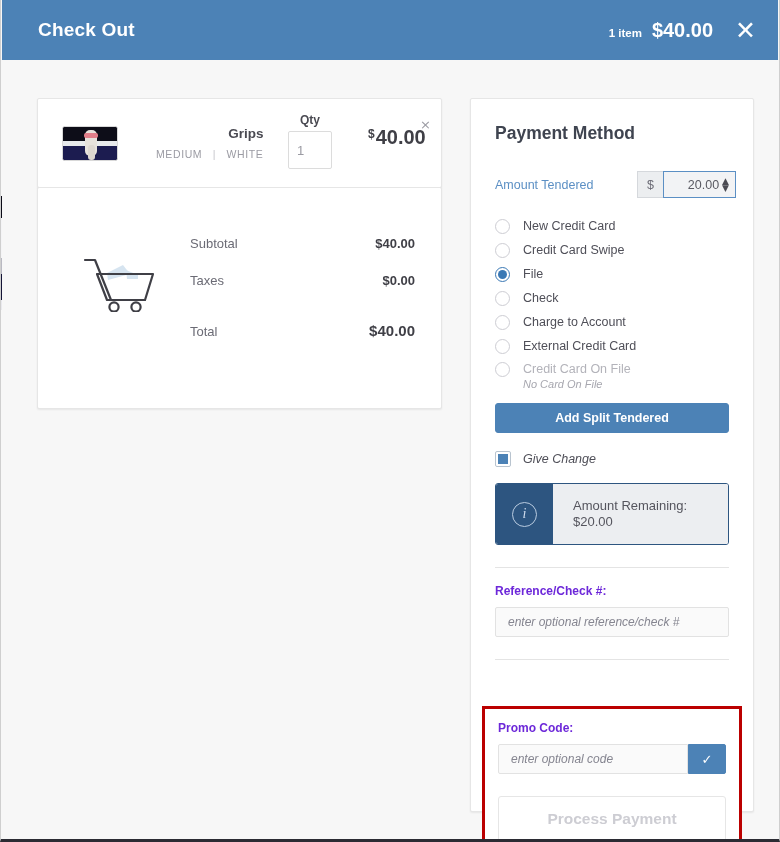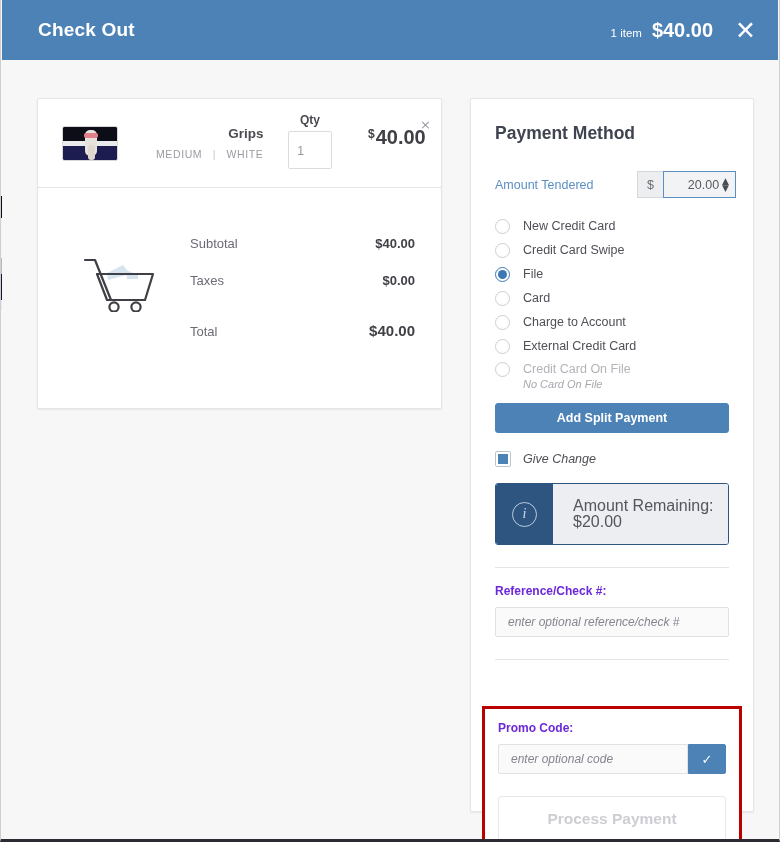--- a/index.html
+++ b/index.html
@@ -33,21 +33,21 @@
     display: flex; align-items: center;
     padding: 0 22px 0 36px;
   }
   #header-title {
     color: #ffffff; font-size: 19px; font-weight: bold;
     letter-spacing: .2px;
   }
   #header-right {
     margin-left: auto; display: flex; align-items: baseline; gap: 10px;
   }
-  .hdr-count { color: #ffffff; font-size: 11.5px; font-weight: normal; }
+  .hdr-count { color: #ffffff; font-size: 11.5px; font-weight: bold; }
   .hdr-total { color: #ffffff; font-size: 20px; font-weight: bold; }
   #close-btn {
     margin-left: 22px; color: #ffffff; font-size: 25px; font-weight: 300;
     line-height: 1; cursor: pointer; align-self: center;
     font-family: "DejaVu Sans", sans-serif;
   }
 
   
   #body { position: absolute; left: 1px; top: 60px; right: 1px; bottom: 3px;
           background: #f7f7f7; }
@@ -177,21 +177,21 @@
   #remaining-icon .circ {
     width: 25px; height: 25px; border-radius: 50%; border: 1.5px solid #b9cbdf;
     color: #cfdced; font-size: 14px; font-style: italic;
     display: flex; align-items: center; justify-content: center;
     font-family: "Liberation Serif", serif;
   }
   #remaining-body {
     flex: 1; background: #eceef1; display: flex; flex-direction: column;
     justify-content: center; padding-left: 20px;
   }
-  #remaining-body div { font-size: 16px; color: #55555e; line-height: 16px; }
+  #remaining-body div { font-size: 13px; color: #55555e; line-height: 16px; }
 
   hr.div { border: none; border-top: 1px solid #e4e4e4; margin: 22px 0 0 0; }
 
   .field-label { font-size: 12px; color: #6d28d9; font-weight: bold; margin-top: 16px; }
   .text-input {
     margin-top: 9px; width: 100%; height: 30px;
     border: 1px solid #e2e2e2; background: #fafafa; border-radius: 2px;
     padding: 0 12px; font-size: 12px; color: #b91c1c;
     font-family: "Liberation Sans", sans-serif; font-style: italic;
   }
@@ -318,38 +318,38 @@
           <div class="radio-row">
             <span class="radio-dot"></span>
             <span class="radio-label">Credit Card Swipe</span>
           </div>
           <div class="radio-row">
             <span class="radio-dot sel"></span>
             <span class="radio-label">File</span>
           </div>
           <div class="radio-row">
             <span class="radio-dot"></span>
-            <span class="radio-label">Card</span>
+            <span class="radio-label">Check</span>
           </div>
           <div class="radio-row">
             <span class="radio-dot"></span>
             <span class="radio-label">Charge to Account</span>
           </div>
           <div class="radio-row">
             <span class="radio-dot"></span>
             <span class="radio-label">External Credit Card</span>
           </div>
           <div class="radio-row withsub">
             <span class="radio-dot"></span>
             <span class="radio-label muted">Credit Card On File</span>
           </div>
           <div class="radio-sub">No Card On File</div>
         </div>
 
-        <button id="split-btn">Add Split Payment</button>
+        <button id="split-btn">Add Split Tendered</button>
 
         <div id="change-row">
           <span id="change-box">
               <i></i>
             </span>
           <span id="change-label">Give Change</span>
         </div>
 
         <div id="remaining-alert">
           <div id="remaining-icon">

